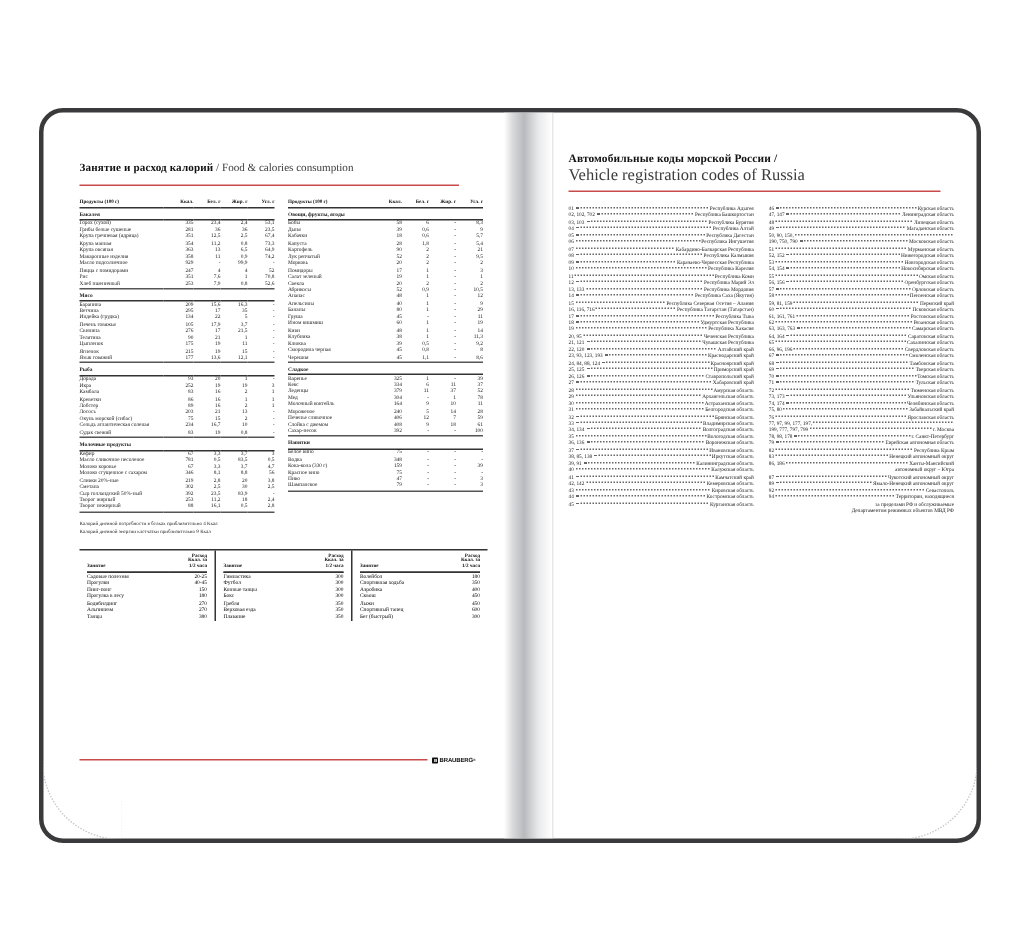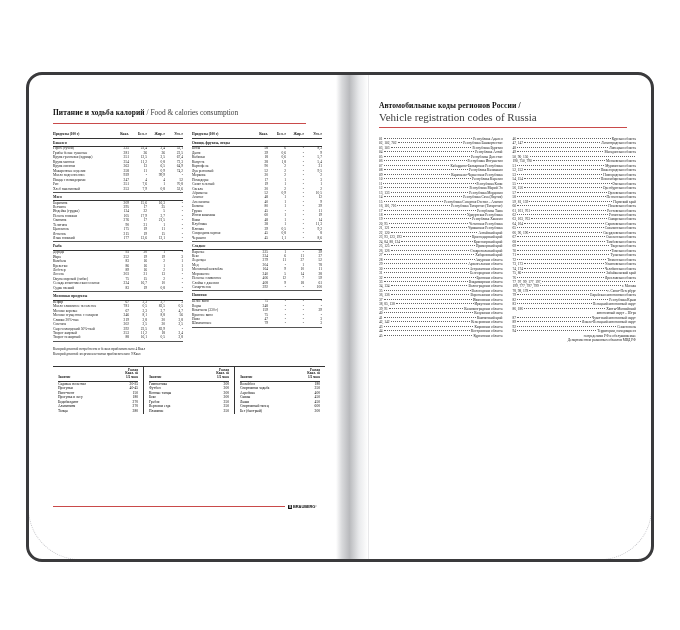--- a/index.html
+++ b/index.html
@@ -89,21 +89,21 @@
 <div id="stage">
   <div id="book">
 
     <div id="spine"></div>
     <div id="spine-line"></div>
     <div class="corner-arc ca-bl"></div>
     <div class="corner-arc ca-br"></div>
 
     <div class="page" id="page-left">
       <div class="head-wrap">
-        <span class="h-ru">Питание и ходьба калорий</span><span class="h-sep"> / </span><span class="h-en">Food &amp; calories consumption</span>
+        <span class="h-ru">Занятие и расход калорий</span><span class="h-sep"> / </span><span class="h-en">Food &amp; calories consumption</span>
       </div>
       <div class="rule-red"></div>
 
       <div class="cols">
         <div class="col">
           <table class="nut">
               <tbody id="nut1">
                 <tr class="hdr">
                   <th class="nm">Продукты (100 г)</th>
                   <th class="c1">Ккал.</th>
@@ -808,21 +808,21 @@
         <span class="logo">
             <span class="mark">B</span>
             <span>BRAUBERG</span>
             <sup>®</sup>
           </span>
       </div>
     </div>
 
     <div class="page" id="page-right">
       <div class="head-wrap">
-        <span class="h-ru">Автомобильные коды регионов России /</span>
+        <span class="h-ru">Автомобильные коды морской России /</span>
         <span class="h-en">Vehicle registration codes of Russia</span>
       </div>
       <div class="rule-red"></div>
 
       <div class="reg-cols">
         <div class="reg-col" id="reg1">
             <div class="reg-row">
               <span class="reg-code">01</span>
               <span class="reg-dots"></span>
               <span class="reg-name">Республика Адыгея</span>

